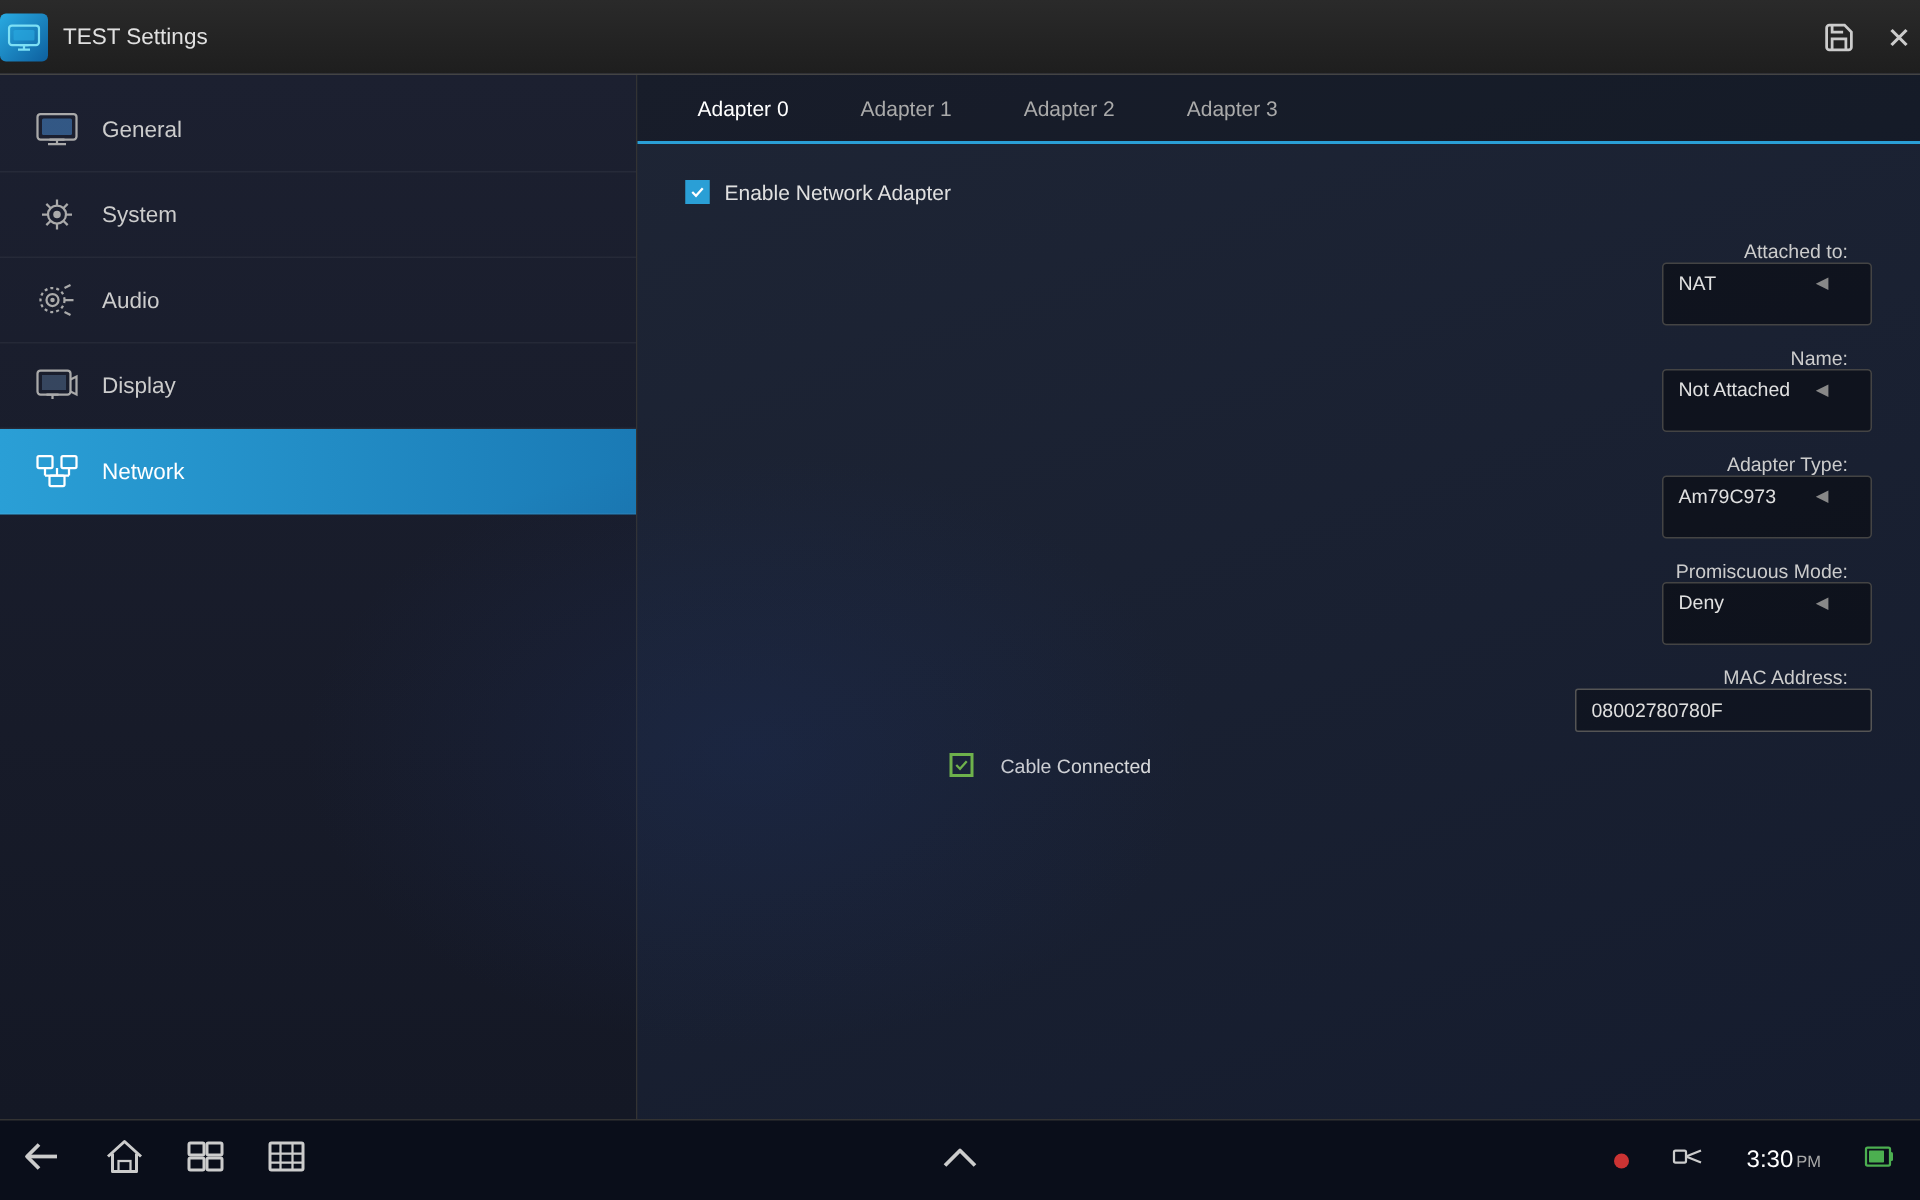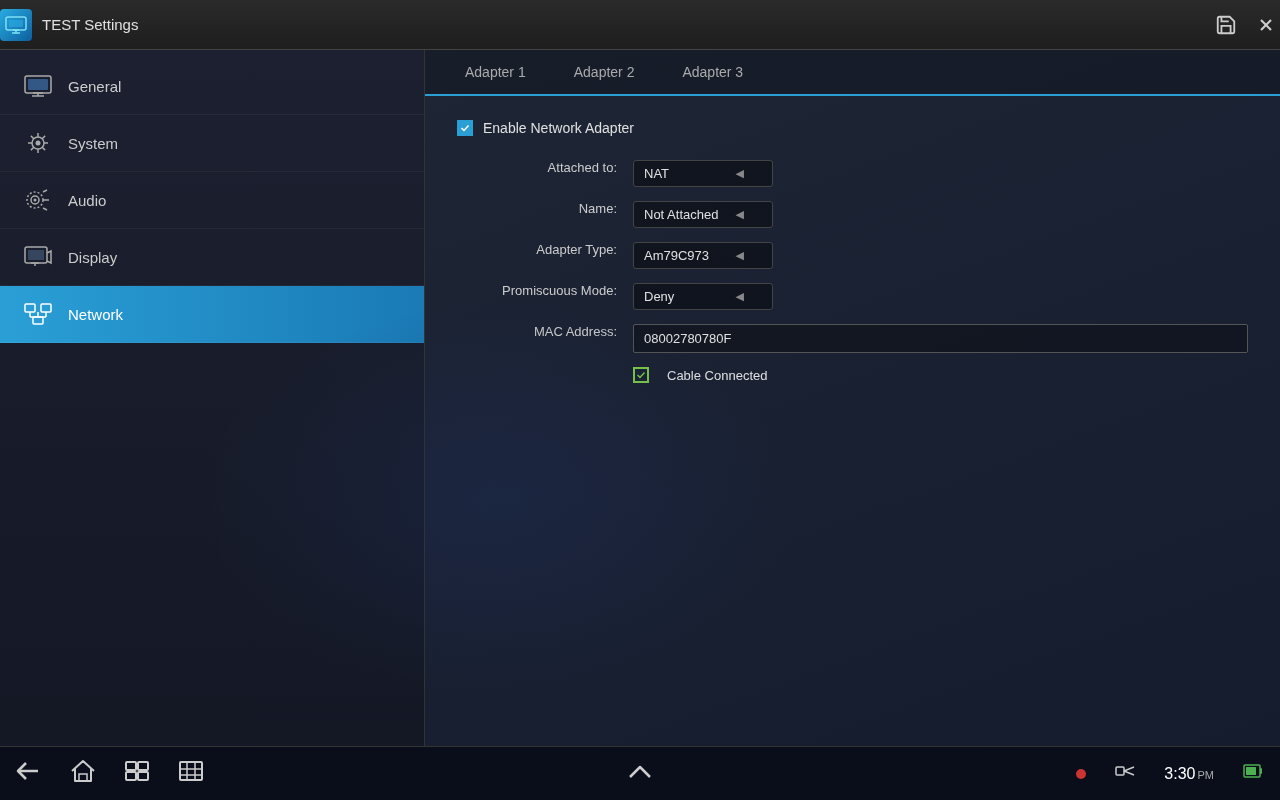--- a/index.html
+++ b/index.html
@@ -148,38 +148,39 @@
       border-color: #2a9fd6;
     }
     .enable-label {
       color: #e0e0e0;
       font-size: 14px;
     }
 
     
     .field-row {
       display: flex;
-      align-items: flex-start;
+      align-items: flex-end;
       margin-bottom: 14px;
+      flex-direction: column;
     }
     .field-label {
       color: #ccc;
       font-size: 13px;
       text-align: right;
       width: 160px;
       margin-right: 16px;
       flex-shrink: 0;
     }
     .dropdown-field {
       background: rgba(0,0,0,0.4);
       border: 1px solid #444;
       border-radius: 3px;
       color: #e0e0e0;
       font-size: 13px;
-      padding: 5px 28px 5px 10px;
+      padding: 5px 28px 20px 10px;
       cursor: pointer;
       position: relative;
       min-width: 140px;
       display: flex;
       align-items: center;
       justify-content: space-between;
     }
     .dropdown-arrow {
       color: #888;
       font-size: 11px;
@@ -379,20 +380,23 @@
         </svg>
       </div>
       <span>Network</span>
     </div>
 
   </div>
 
   <div class="content-area">
 
     <div class="tabs-bar">
+      <div class="tab active">
+        <span>Adapter 0</span>
+      </div>
       <div class="tab">
         <span>Adapter 1</span>
       </div>
       <div class="tab">
         <span>Adapter 2</span>
       </div>
       <div class="tab">
         <span>Adapter 3</span>
       </div>
     </div>

